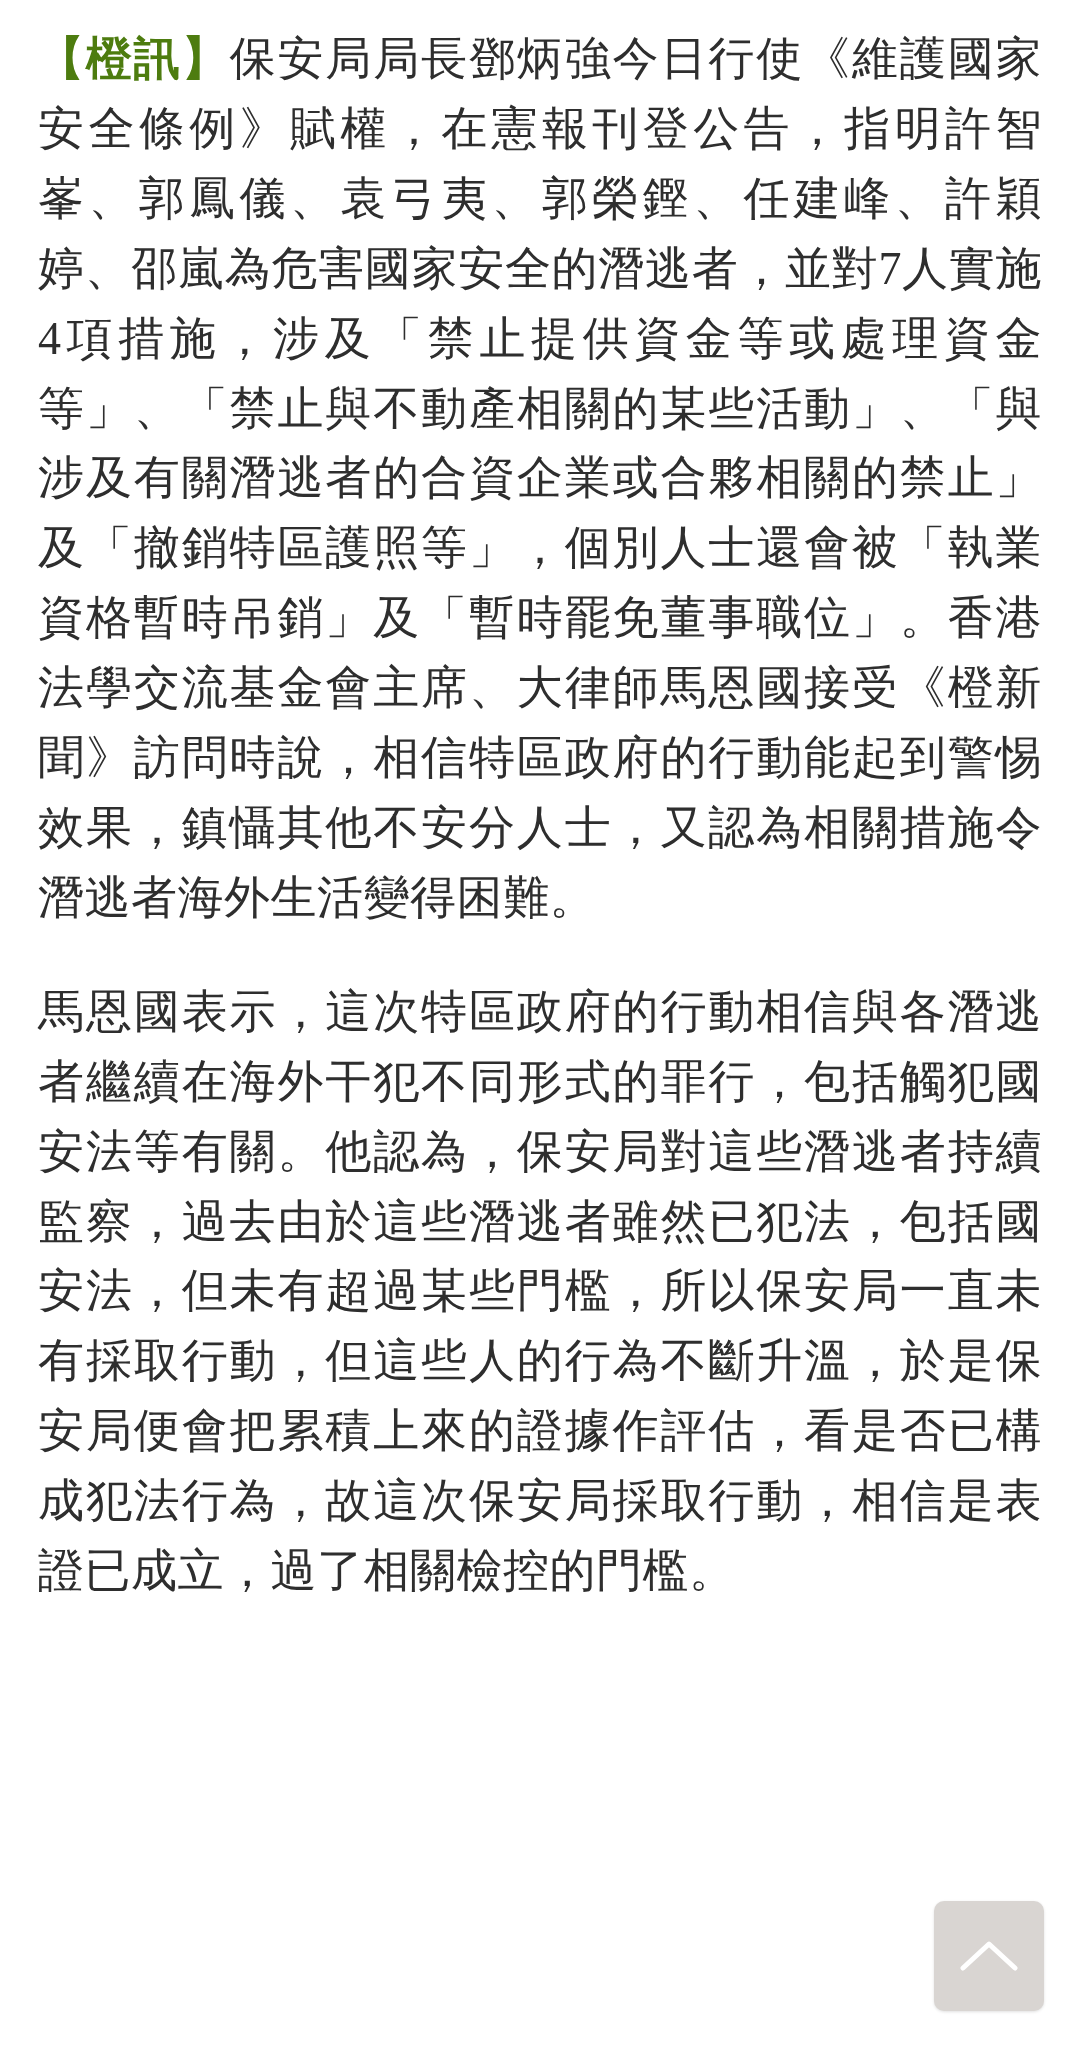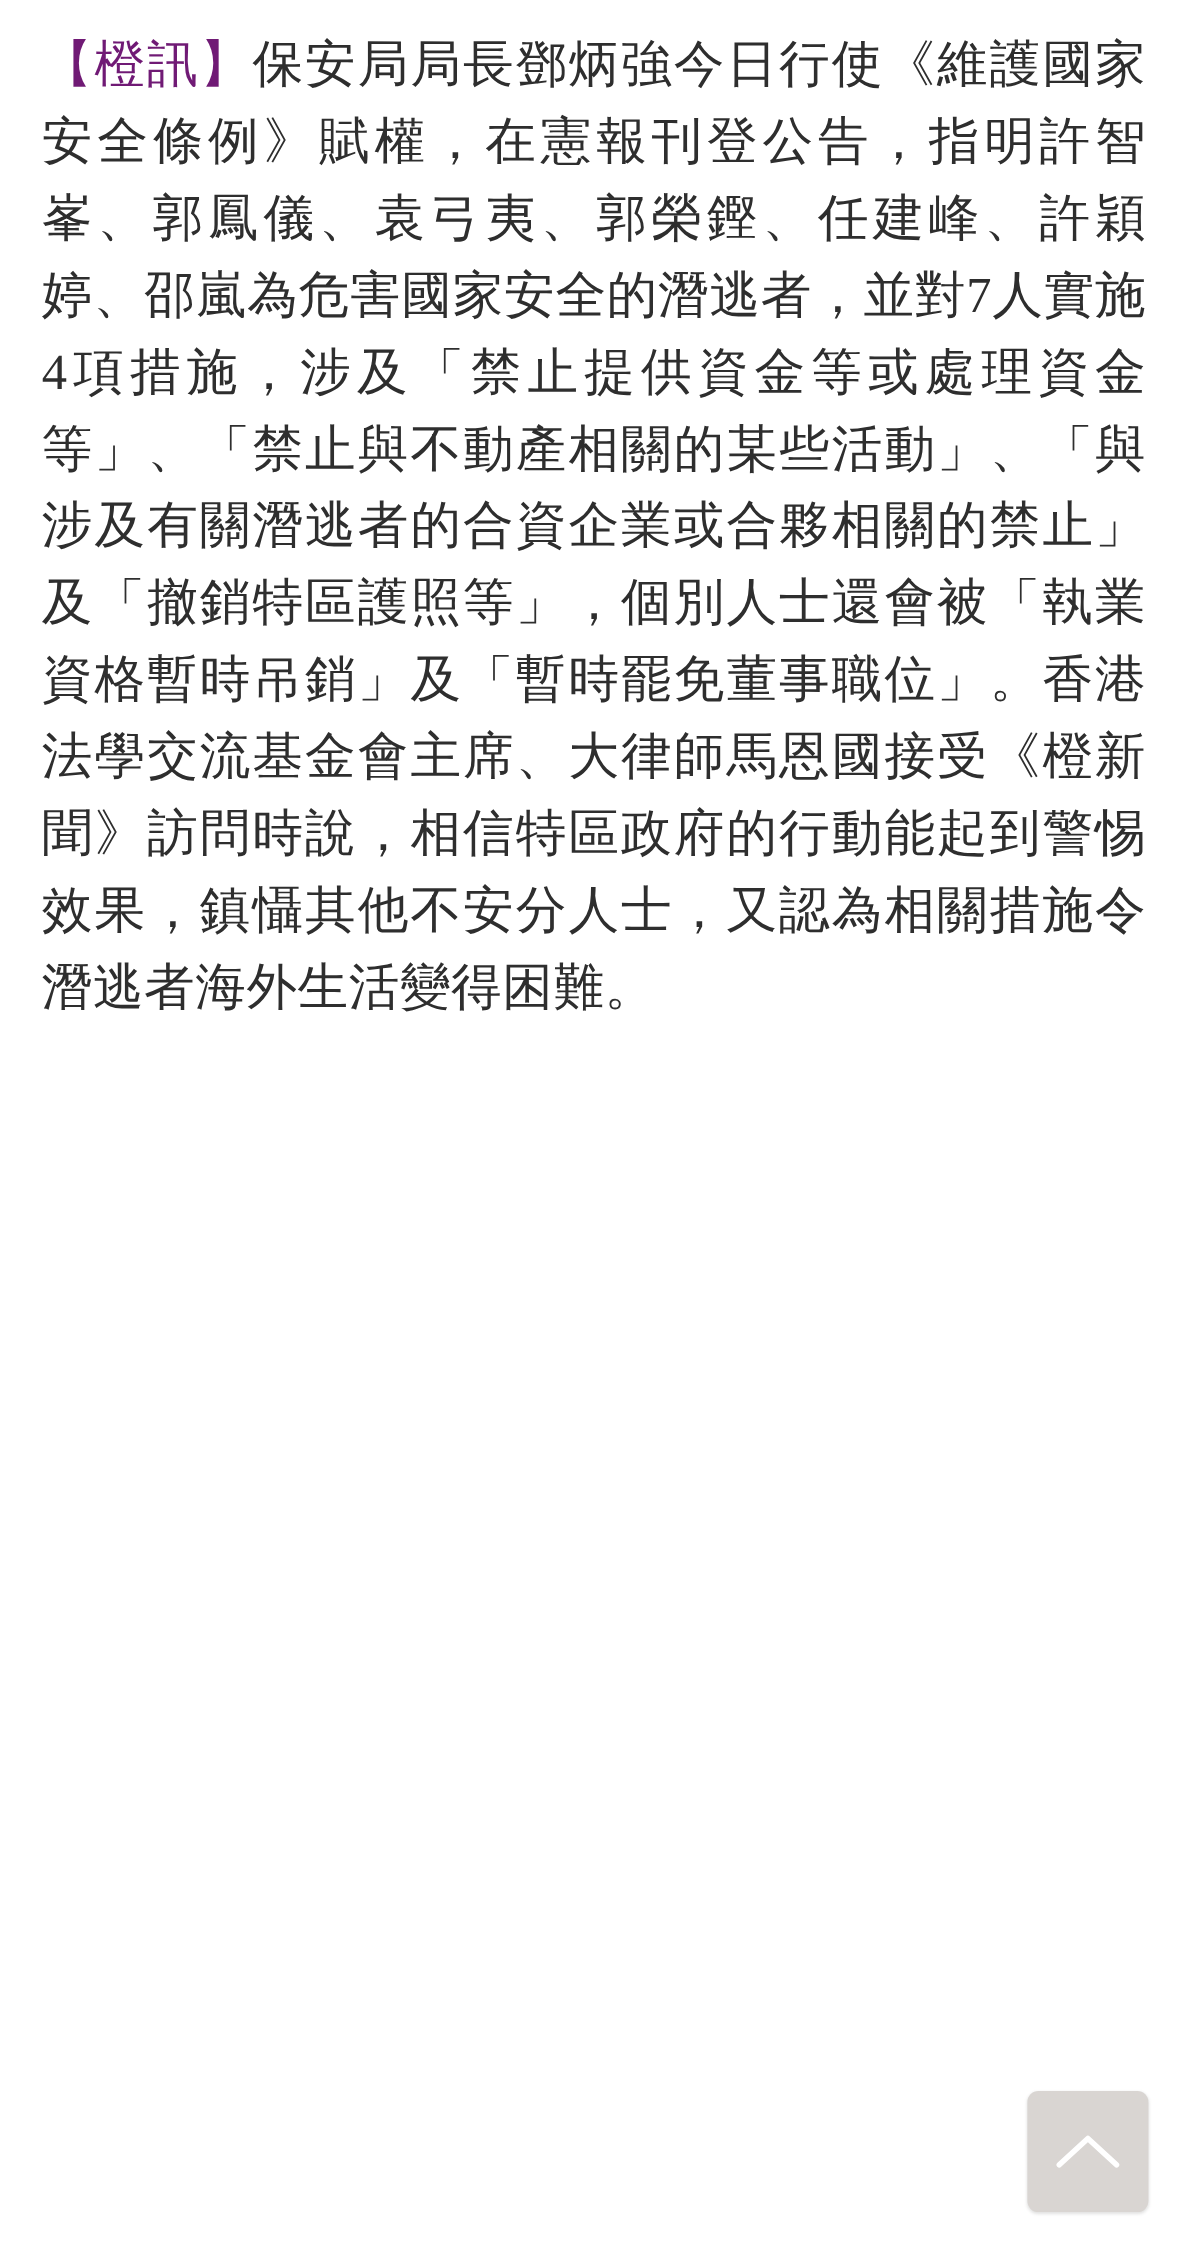--- a/index.html
+++ b/index.html
@@ -25,22 +25,22 @@
     line-height: 1.52;
     letter-spacing: 0.5px;
     text-align: justify;
     color: #2e2e2e;
     font-weight: 400;
   }
   .article p:last-child {
     margin-bottom: 0;
   }
   .lead-label {
-    font-weight: 400;
-    color: #701a75;
+    font-weight: 700;
+    color: #4d7c0f;
   }
   .back-to-top {
     position: absolute;
     right: 36px;
     bottom: 42px;
     width: 110px;
     height: 110px;
     background: #d9d5d2;
     border-radius: 10px;
     display: flex;
@@ -50,20 +50,21 @@
   }
   .back-to-top svg {
     display: block;
   }
 </style>
 </head>
 <body>
 
 <div class="article">
   <p><span class="lead-label">【橙訊】</span><span>保安局局長鄧炳強今日行使《維護國家安全條例》賦權，在憲報刊登公告，指明許智峯、郭鳳儀、袁弓夷、郭榮鏗、任建峰、許穎婷、邵嵐為危害國家安全的潛逃者，並對7人實施4項措施，涉及「禁止提供資金等或處理資金等」、「禁止與不動產相關的某些活動」、「與涉及有關潛逃者的合資企業或合夥相關的禁止」及「撤銷特區護照等」，個別人士還會被「執業資格暫時吊銷」及「暫時罷免董事職位」。香港法學交流基金會主席、大律師馬恩國接受《橙新聞》訪問時說，相信特區政府的行動能起到警惕效果，鎮懾其他不安分人士，又認為相關措施令潛逃者海外生活變得困難。</span></p>
+  <p>馬恩國表示，這次特區政府的行動相信與各潛逃者繼續在海外干犯不同形式的罪行，包括觸犯國安法等有關。他認為，保安局對這些潛逃者持續監察，過去由於這些潛逃者雖然已犯法，包括國安法，但未有超過某些門檻，所以保安局一直未有採取行動，但這些人的行為不斷升溫，於是保安局便會把累積上來的證據作評估，看是否已構成犯法行為，故這次保安局採取行動，相信是表證已成立，過了相關檢控的門檻。</p>
 </div>
 
 <div class="back-to-top">
   <span>
     <svg width="64" height="40" viewBox="0 0 64 40" aria-hidden="true">
       <polyline points="6,32 32,8 58,32" fill="none" stroke="#ffffff" stroke-width="5" stroke-linecap="round" stroke-linejoin="round"></polyline>
     </svg>
   </span>
 </div>
 

